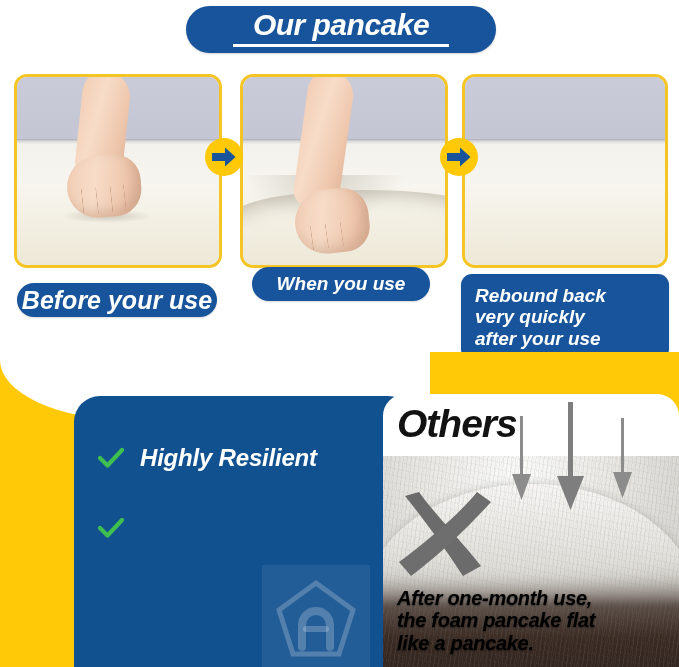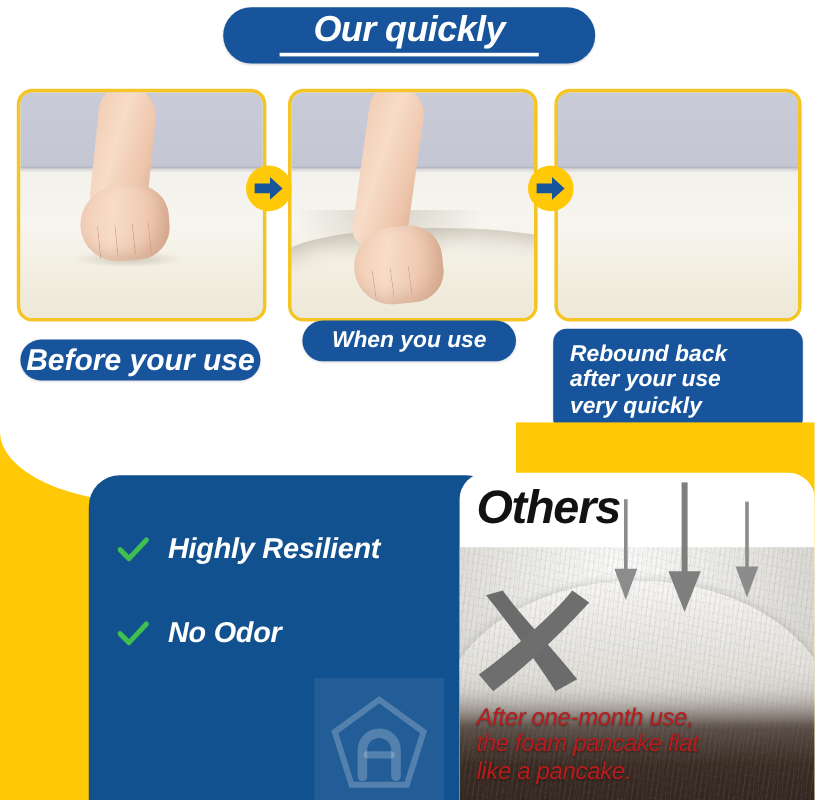--- a/index.html
+++ b/index.html
@@ -324,37 +324,37 @@
   .big-x {
     position: absolute;
     left: 12px; top: 96px;
     width: 108px; height: 96px;
     z-index: 5;
   }
   .others-caption {
     position: absolute;
     left: 14px; bottom: 12px;
     right: 10px;
-    color: #b91c1c;
+    color: #000000;
     font-size: 20px;
-    font-weight: normal;
+    font-weight: bold;
     font-style: italic;
     line-height: 1.14;
     letter-spacing: -0.3px;
     text-shadow: 0 1px 2px rgba(0,0,0,0.5);
     z-index: 6;
   }
 </style>
 </head>
 <body>
 
 <div id="page">
 
   <div class="title-pill">
-    <div class="title-text">Our quickly</div>
+    <div class="title-text">Our pancake</div>
     <div class="title-rule"></div>
   </div>
 
   <div class="panel p1">
     <div class="photo">
       <div class="contact-shadow"></div>
       <div class="arm forearm"></div>
       <div class="arm fist"></div>
       <div class="knuckles"></div>
     </div>
@@ -386,22 +386,22 @@
   </div>
 
   <div class="cap-pill c1">
     <span>Before your use</span>
   </div>
   <div class="cap-pill c2">
     <span>When you use</span>
   </div>
   <div class="cap-pill c3">
     <span>Rebound back</span>
+    <span>very  quickly</span>
     <span>after your use</span>
-    <span>very  quickly</span>
   </div>
 
   <div class="yellow-band"></div>
   <div class="swoosh"></div>
   <div class="swoosh-mask"></div>
   <div class="swoosh-mask2"></div>
 
   <div class="blue-card">
     <div class="watermark">
       <svg width="84" height="84" viewBox="0 0 84 84">
@@ -415,21 +415,20 @@
       <div class="feature-row">
         <svg class="check" viewBox="0 0 26 22">
           <path d="M2 11 L9.5 18.5 L24 3" fill="none" stroke="#3FBF4F" stroke-width="4.2" stroke-linecap="round" stroke-linejoin="round"></path>
         </svg>
         <span class="feature-label">Highly Resilient</span>
       </div>
       <div class="feature-row">
         <svg class="check" viewBox="0 0 26 22">
           <path d="M2 11 L9.5 18.5 L24 3" fill="none" stroke="#3FBF4F" stroke-width="4.2" stroke-linecap="round" stroke-linejoin="round"></path>
         </svg>
-        <span class="feature-label">No Odor</span>
       </div>
     </div>
   </div>
 
   <div class="others-panel">
     <div class="others-photo">
       <div class="foam-hump"></div>
       <div class="foam-texture"></div>
     </div>
 

